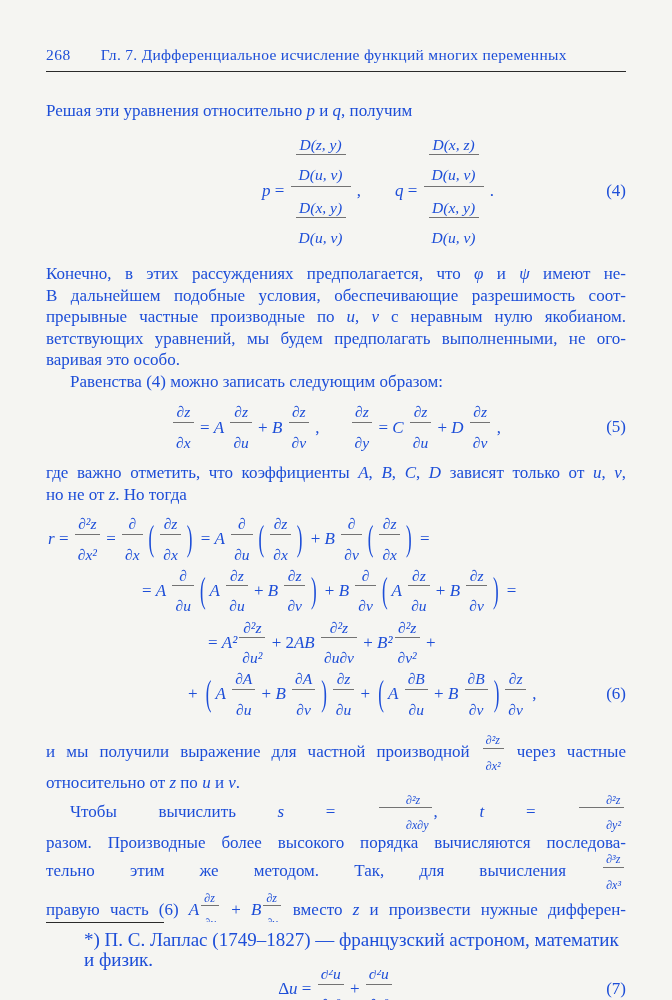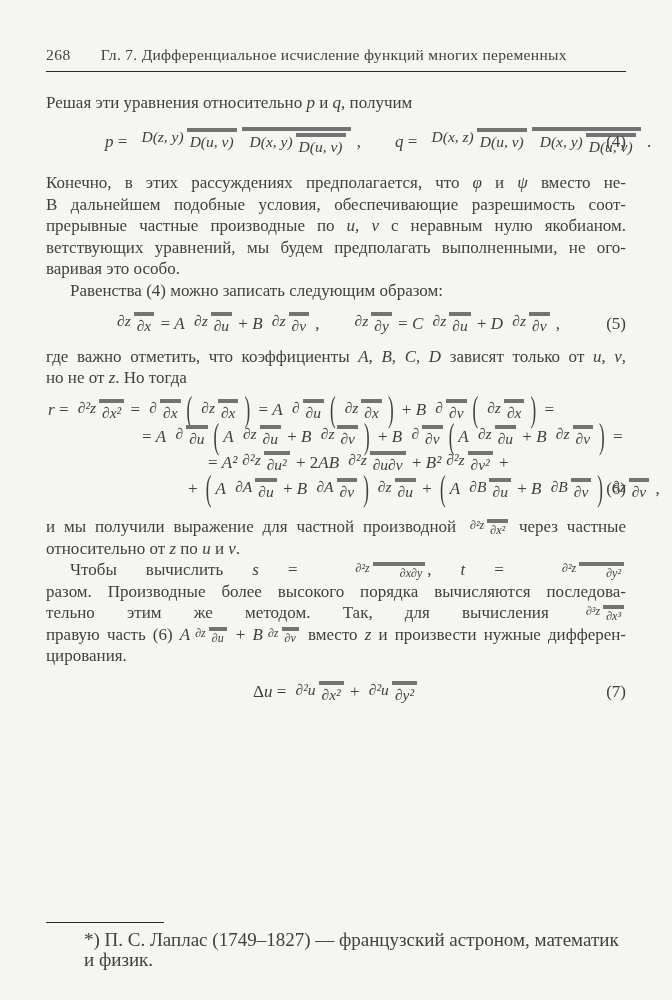--- a/index.html
+++ b/index.html
@@ -1,54 +1,54 @@
 <!DOCTYPE html>
 <html><head>
 <meta charset="utf-8">
 <style>
   html,body { margin:0; padding:0; background:#e9e9e6; }
   .page {
     position:relative;
     width:672px; height:1000px;
     margin:0 auto;
     background:#f5f5f2;
-    color:#404040;
+    color:#1d4ed8;
     font-family:"Liberation Serif","DejaVu Serif",serif;
     font-size:17px;
     line-height:21.5px;
     box-sizing:border-box;
     padding:44px 46px 0 46px;
     overflow:hidden;
   }
   .pg-header {
     display:flex; align-items:baseline; gap:30px;
     border-bottom:1.5px solid #2a2a2a;
     padding-bottom:5px;
     font-size:15.5px;
   }
   .pg-num { font-style:normal; letter-spacing:0.5px; }
   .pg-chapter { letter-spacing:0.3px; }
 
   .para { margin:0; }
-  .para.mt { margin-top:20px; }
+  .para.mt { margin-top:28px; }
   .line { text-align:justify; text-align-last:justify; min-height:21.5px; }
   .line.end { text-align-last:left; }
   .line.ind { text-indent:24px; }
 
   .it { font-style:italic; }
   .rm { font-style:normal; }
   .sp { display:inline-block; }
 
   .frac {
-    display:inline-flex; flex-direction:row;
+    display:inline-flex; flex-direction:column;
     vertical-align:middle; text-align:center;
     font-style:italic; margin:0 2px; line-height:1.12;
   }
   .frac .num { display:block; padding:0 3px 1px 3px; }
-  .frac .den { display:block; border-top:4px solid #737373; padding:1px 3px 0 3px; }
+  .frac .den { display:block; border-top:1px solid #737373; padding:11px 3px 0 3px; }
   .frac .frac { margin:1px 2px; }
   .para .frac { font-size:12px; line-height:1.05; }
   .eq .frac { font-size:15.5px; }
 
   .eq { position:relative; margin:11px 0; }
   .eq .eqbody { display:flex; align-items:center; justify-content:flex-start; flex-wrap:nowrap; }
   .eq.centered .eqbody { justify-content:center; }
   .eq .eqbody > span { white-space:pre; }
   .eq .it, .eq .rm { font-style:inherit; }
   .eq .it { font-style:italic; }
@@ -106,21 +106,21 @@
         <span class="sp" style="width: 34px;"></span>
         <span class="it">q</span>
         <span class="rm"> = </span>
         <span class="frac"><span class="num"><span class="frac"><span class="num">D(x, z)</span><span class="den">D(u, v)</span></span></span><span class="den"><span class="frac"><span class="num">D(x, y)</span><span class="den">D(u, v)</span></span></span></span>
         <span class="rm"> .</span>
       </div>
     <span class="eqtag">(4)</span>
   </div>
 
   <div class="para">
-    <div class="line"><span class="rm">Конечно, в этих рассуждениях предполагается, что </span><span class="it">φ</span><span class="rm"> и </span><span class="it">ψ</span><span class="rm"> вместо не-</span></div>
+    <div class="line"><span class="rm">Конечно, в этих рассуждениях предполагается, что </span><span class="it">φ</span><span class="rm"> и </span><span class="it">ψ</span><span class="rm"> имеют не-</span></div>
     <div class="line"><span class="rm">В дальнейшем подобные условия, обеспечивающие разрешимость соот-</span></div>
     <div class="line"><span class="rm">прерывные частные производные по </span><span class="it">u</span><span class="rm">, </span><span class="it">v</span><span class="rm"> с неравным нулю якобианом.</span></div>
     <div class="line"><span class="rm">ветствующих уравнений, мы будем предполагать выполненными, не ого-</span></div>
     <div class="line end"><span class="rm">варивая это особо.</span></div>
   </div>
 
   <div class="para">
     <div class="line ind end"><span class="rm">Равенства (4) можно записать следующим образом:</span></div>
   </div>
 

